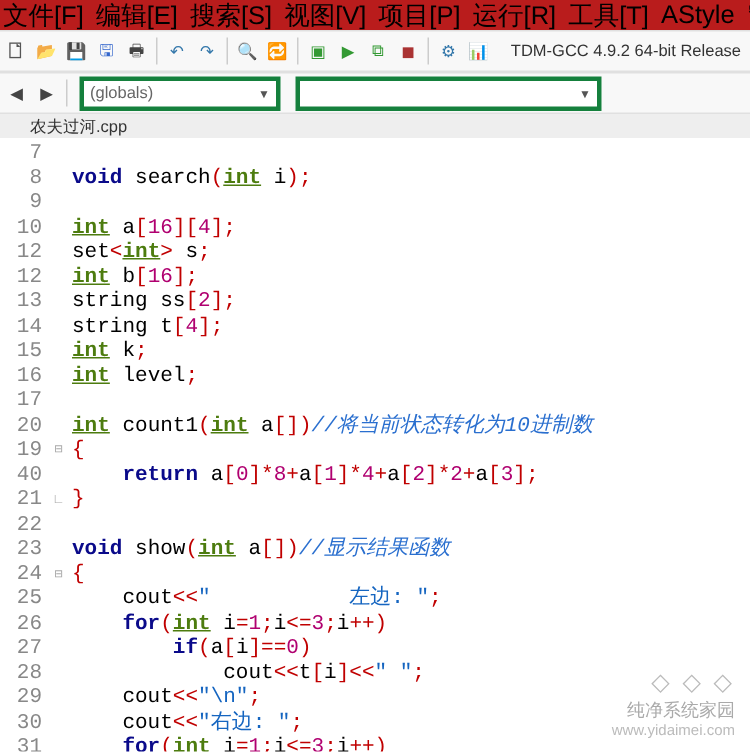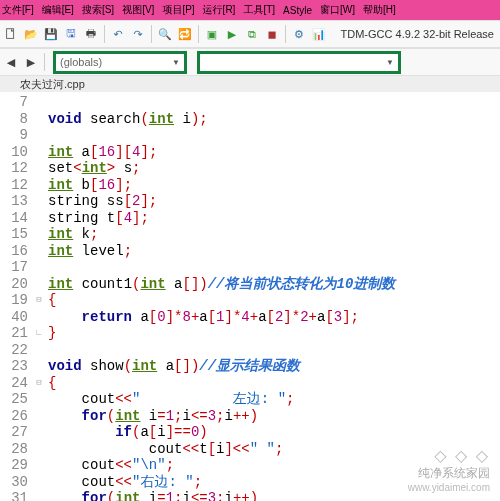--- a/index.html
+++ b/index.html
@@ -11,23 +11,23 @@
     width: 500px;
     height: 501px;
     overflow: hidden;
     position: relative;
   }
   .menubar {
     display: flex;
     align-items: center;
     height: 18px;
     padding: 1px 2px;
-    font-size: 10px;
+    font-size: 17px;
     color: #000;
-    background: #ec4899;
+    background: #b91c1c;
   }
   .menubar span { margin-right: 8px; white-space: nowrap; cursor: default; }
   .toolbar {
     display: flex;
     align-items: center;
     height: 24px;
     padding: 1px 2px;
     background: #f8f8f8;
     border-top: 1px solid #e0e0e0;
     border-bottom: 1px solid #e0e0e0;
@@ -86,21 +86,21 @@
   .code {
     padding: 2px 0 2px 4px;
     white-space: pre;
   }
   .code div { height: 16.5px; }
   .kw   { color: #0a0a8a; font-weight: bold; }
   .type { color: #4d7c0f; font-weight: bold; text-decoration: underline; }
   .fn   { color: #000; }
   .num  { color: #b00070; }
   .pun  { color: #c00000; }
-  .cmt  { color: #2a6fcf; font-style: italic; font-weight: bold; }
+  .cmt  { color: #2a6fcf; font-style: italic; }
   .str  { color: #1565c0; }
   .watermark {
     position: absolute;
     right: 10px; bottom: 8px;
     text-align: right;
     color: #bbb;
     pointer-events: none;
   }
   .watermark .logo { font-size: 16px; letter-spacing: 2px; }
   .watermark .title { font-size: 12px; font-weight: normal; color: #aaa; }
@@ -140,21 +140,21 @@
   <span class="tbtn">🔍</span>
   <span class="tbtn">🔁</span>
   <span class="sep"></span>
   <span class="tbtn" style="color:#393">▣</span>
   <span class="tbtn" style="color:#393">▶</span>
   <span class="tbtn" style="color:#393">⧉</span>
   <span class="tbtn" style="color:#a33">◼</span>
   <span class="sep"></span>
   <span class="tbtn" style="color:#37a">⚙</span>
   <span class="tbtn" style="color:#a55">📊</span>
-  <span class="toolbar-compiler">TDM-GCC 4.9.2 32-bit Release</span>
+  <span class="toolbar-compiler">TDM-GCC 4.9.2 64-bit Release</span>
 </div>
 
 <div class="toolbar">
   <span class="tbtn">◀</span>
   <span class="tbtn">▶</span>
   <span class="sep"></span>
   <span class="globals">
     <span>(globals)</span>
     <span class="tri">▼</span>
   </span>

